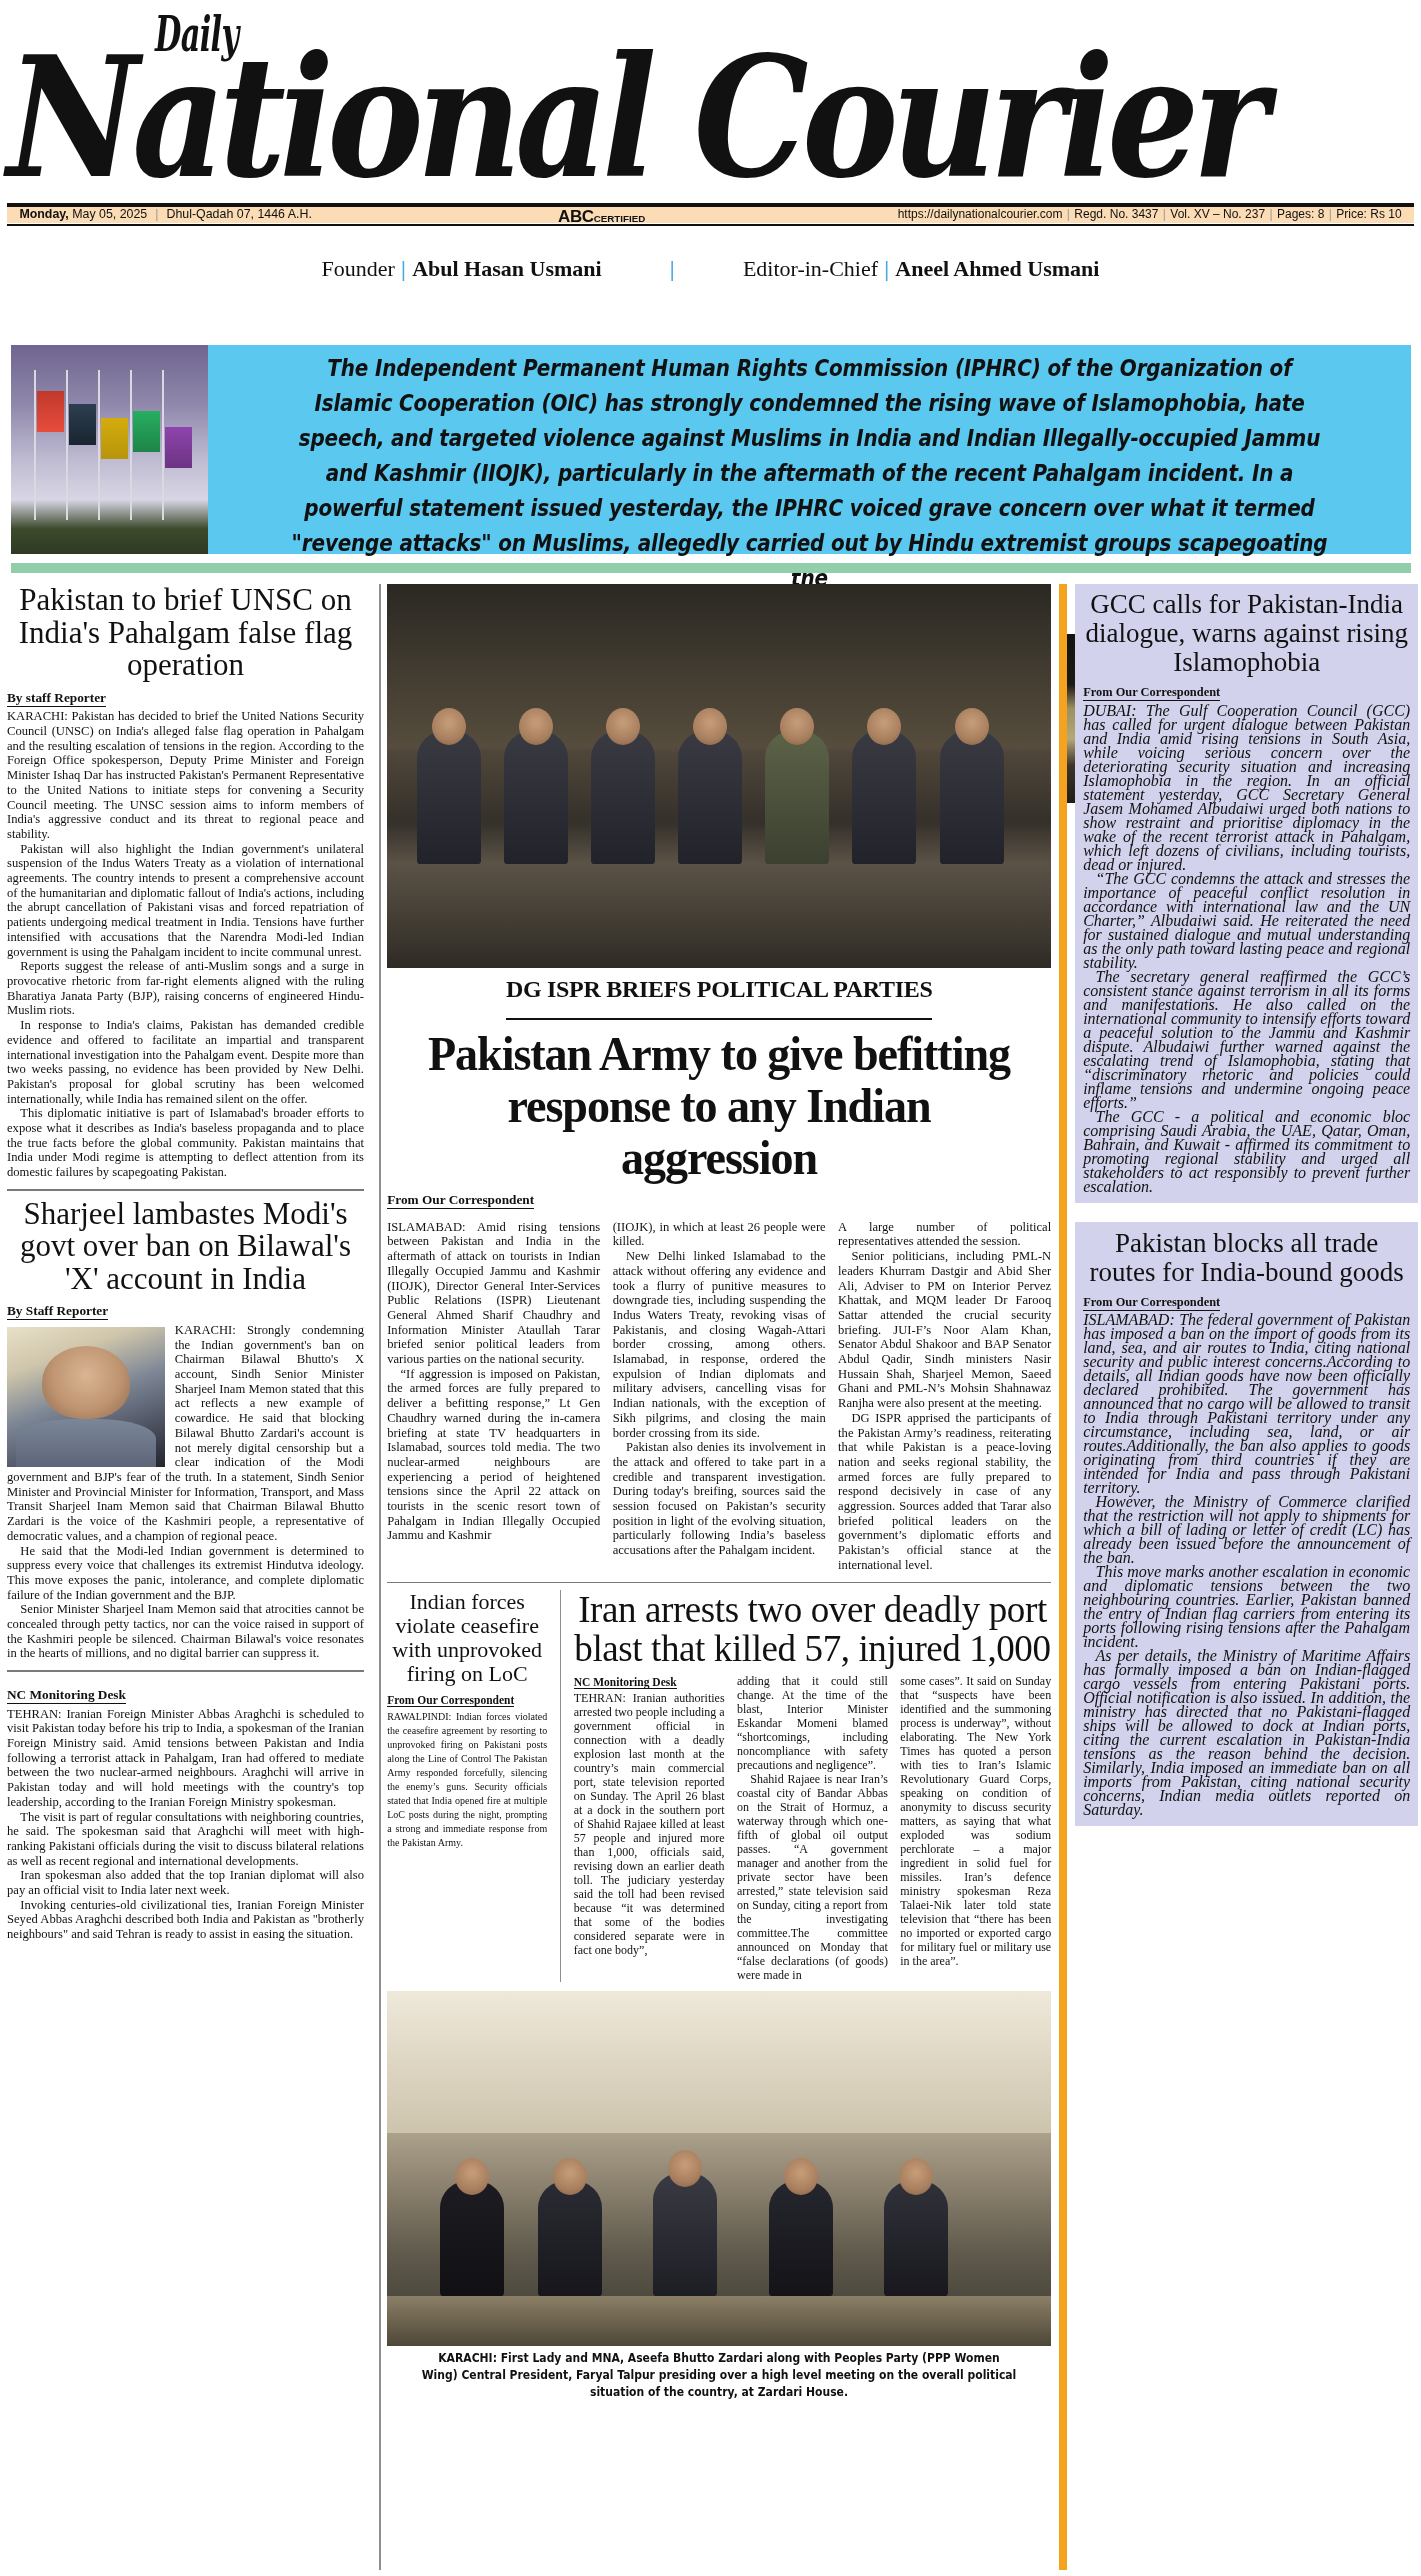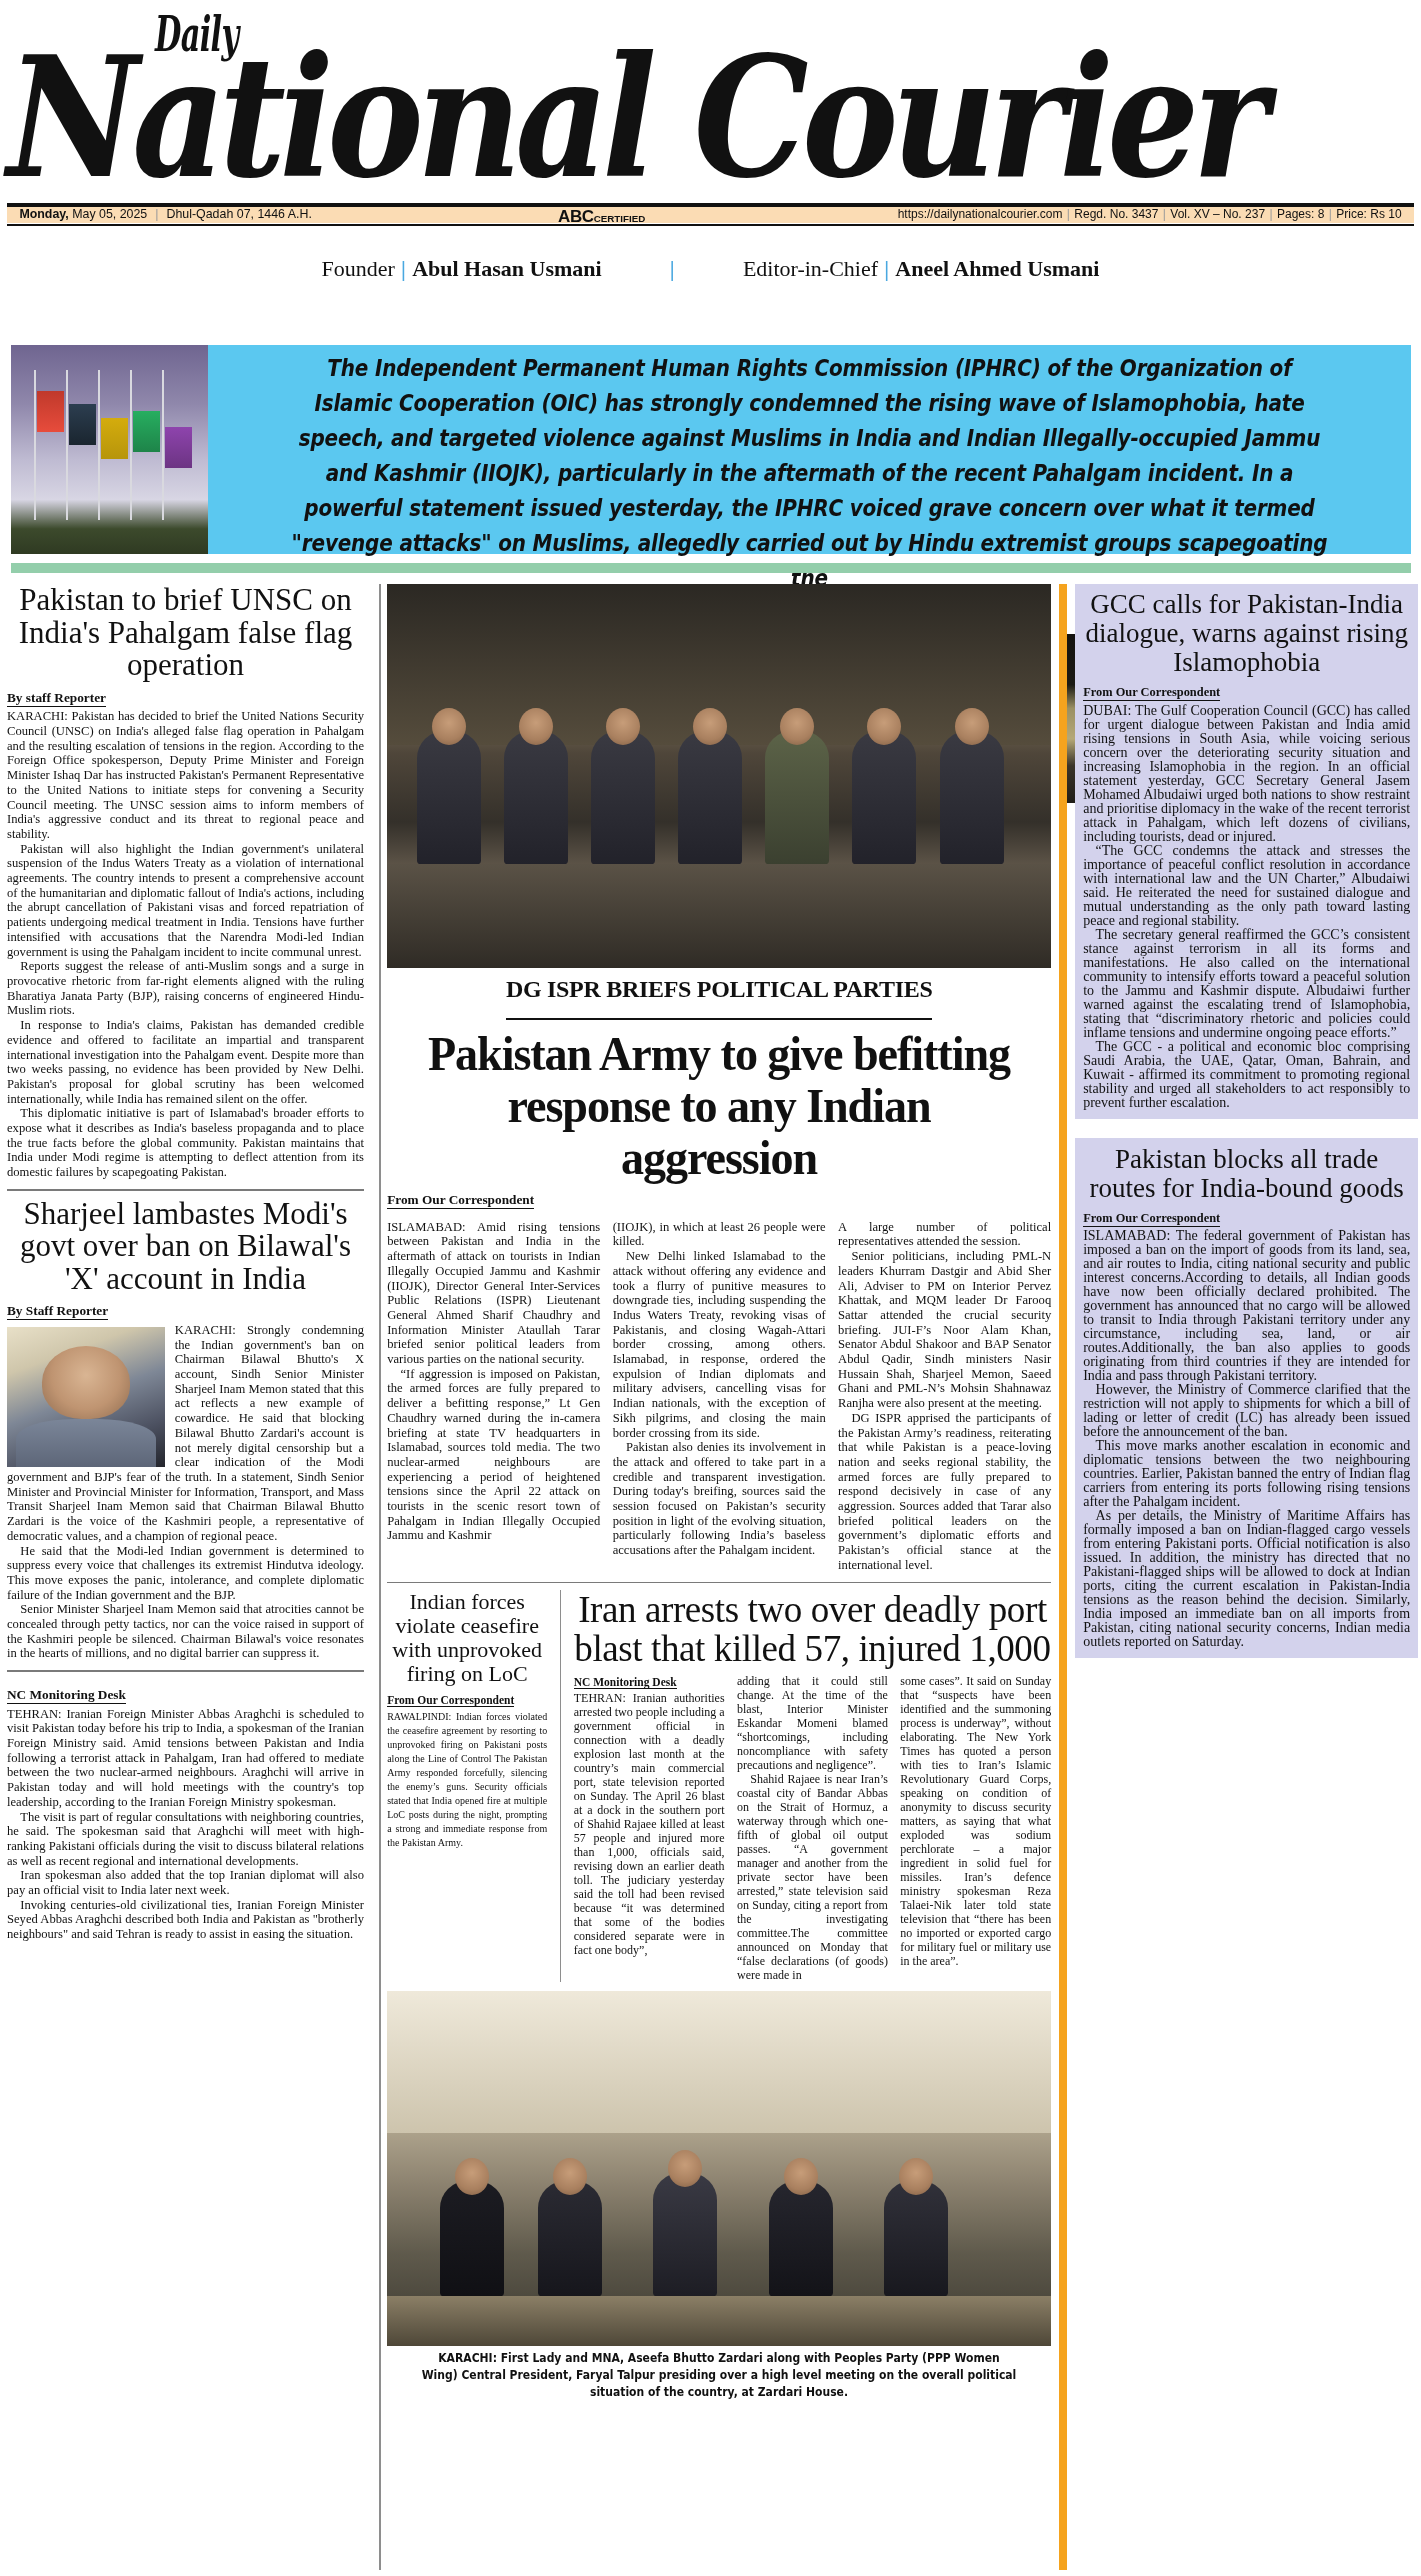--- a/index.html
+++ b/index.html
@@ -204,21 +204,21 @@
   .cols3 { display: flex; gap: 12.4px; margin-top: 8px; }
   .cols3 > div { flex: 1; }
   .cols2 { display: flex; gap: 12.4px; }
 
   
   .rc-block { background: #d3d2ec; padding: 6.2px 8px 9px 8px; }
   .rc-hl {
     text-align: center; font-size: 27px; line-height: 29px;
     font-family: "Liberation Serif", serif;
   }
-  .rc-body { font-size: 14px; line-height: 14px; text-align: justify; }
+  .rc-body { font-size: 16px; line-height: 14px; text-align: justify; font-style: italic; }
   .rc-body p { text-indent: 12.4px; margin: 0; }
   .rc-body p.first { text-indent: 0; }
   .right-top-photo {
     position: absolute; left: 1059px; top: 634px;
     width: 75px; height: 169px;
     background: linear-gradient(180deg,#15130f 0%,#1c1a14 30%,#9a8f62 44%,#b5a878 62%,#3a342a 78%,#201d18 100%);
   }
 
   
   .caption {

